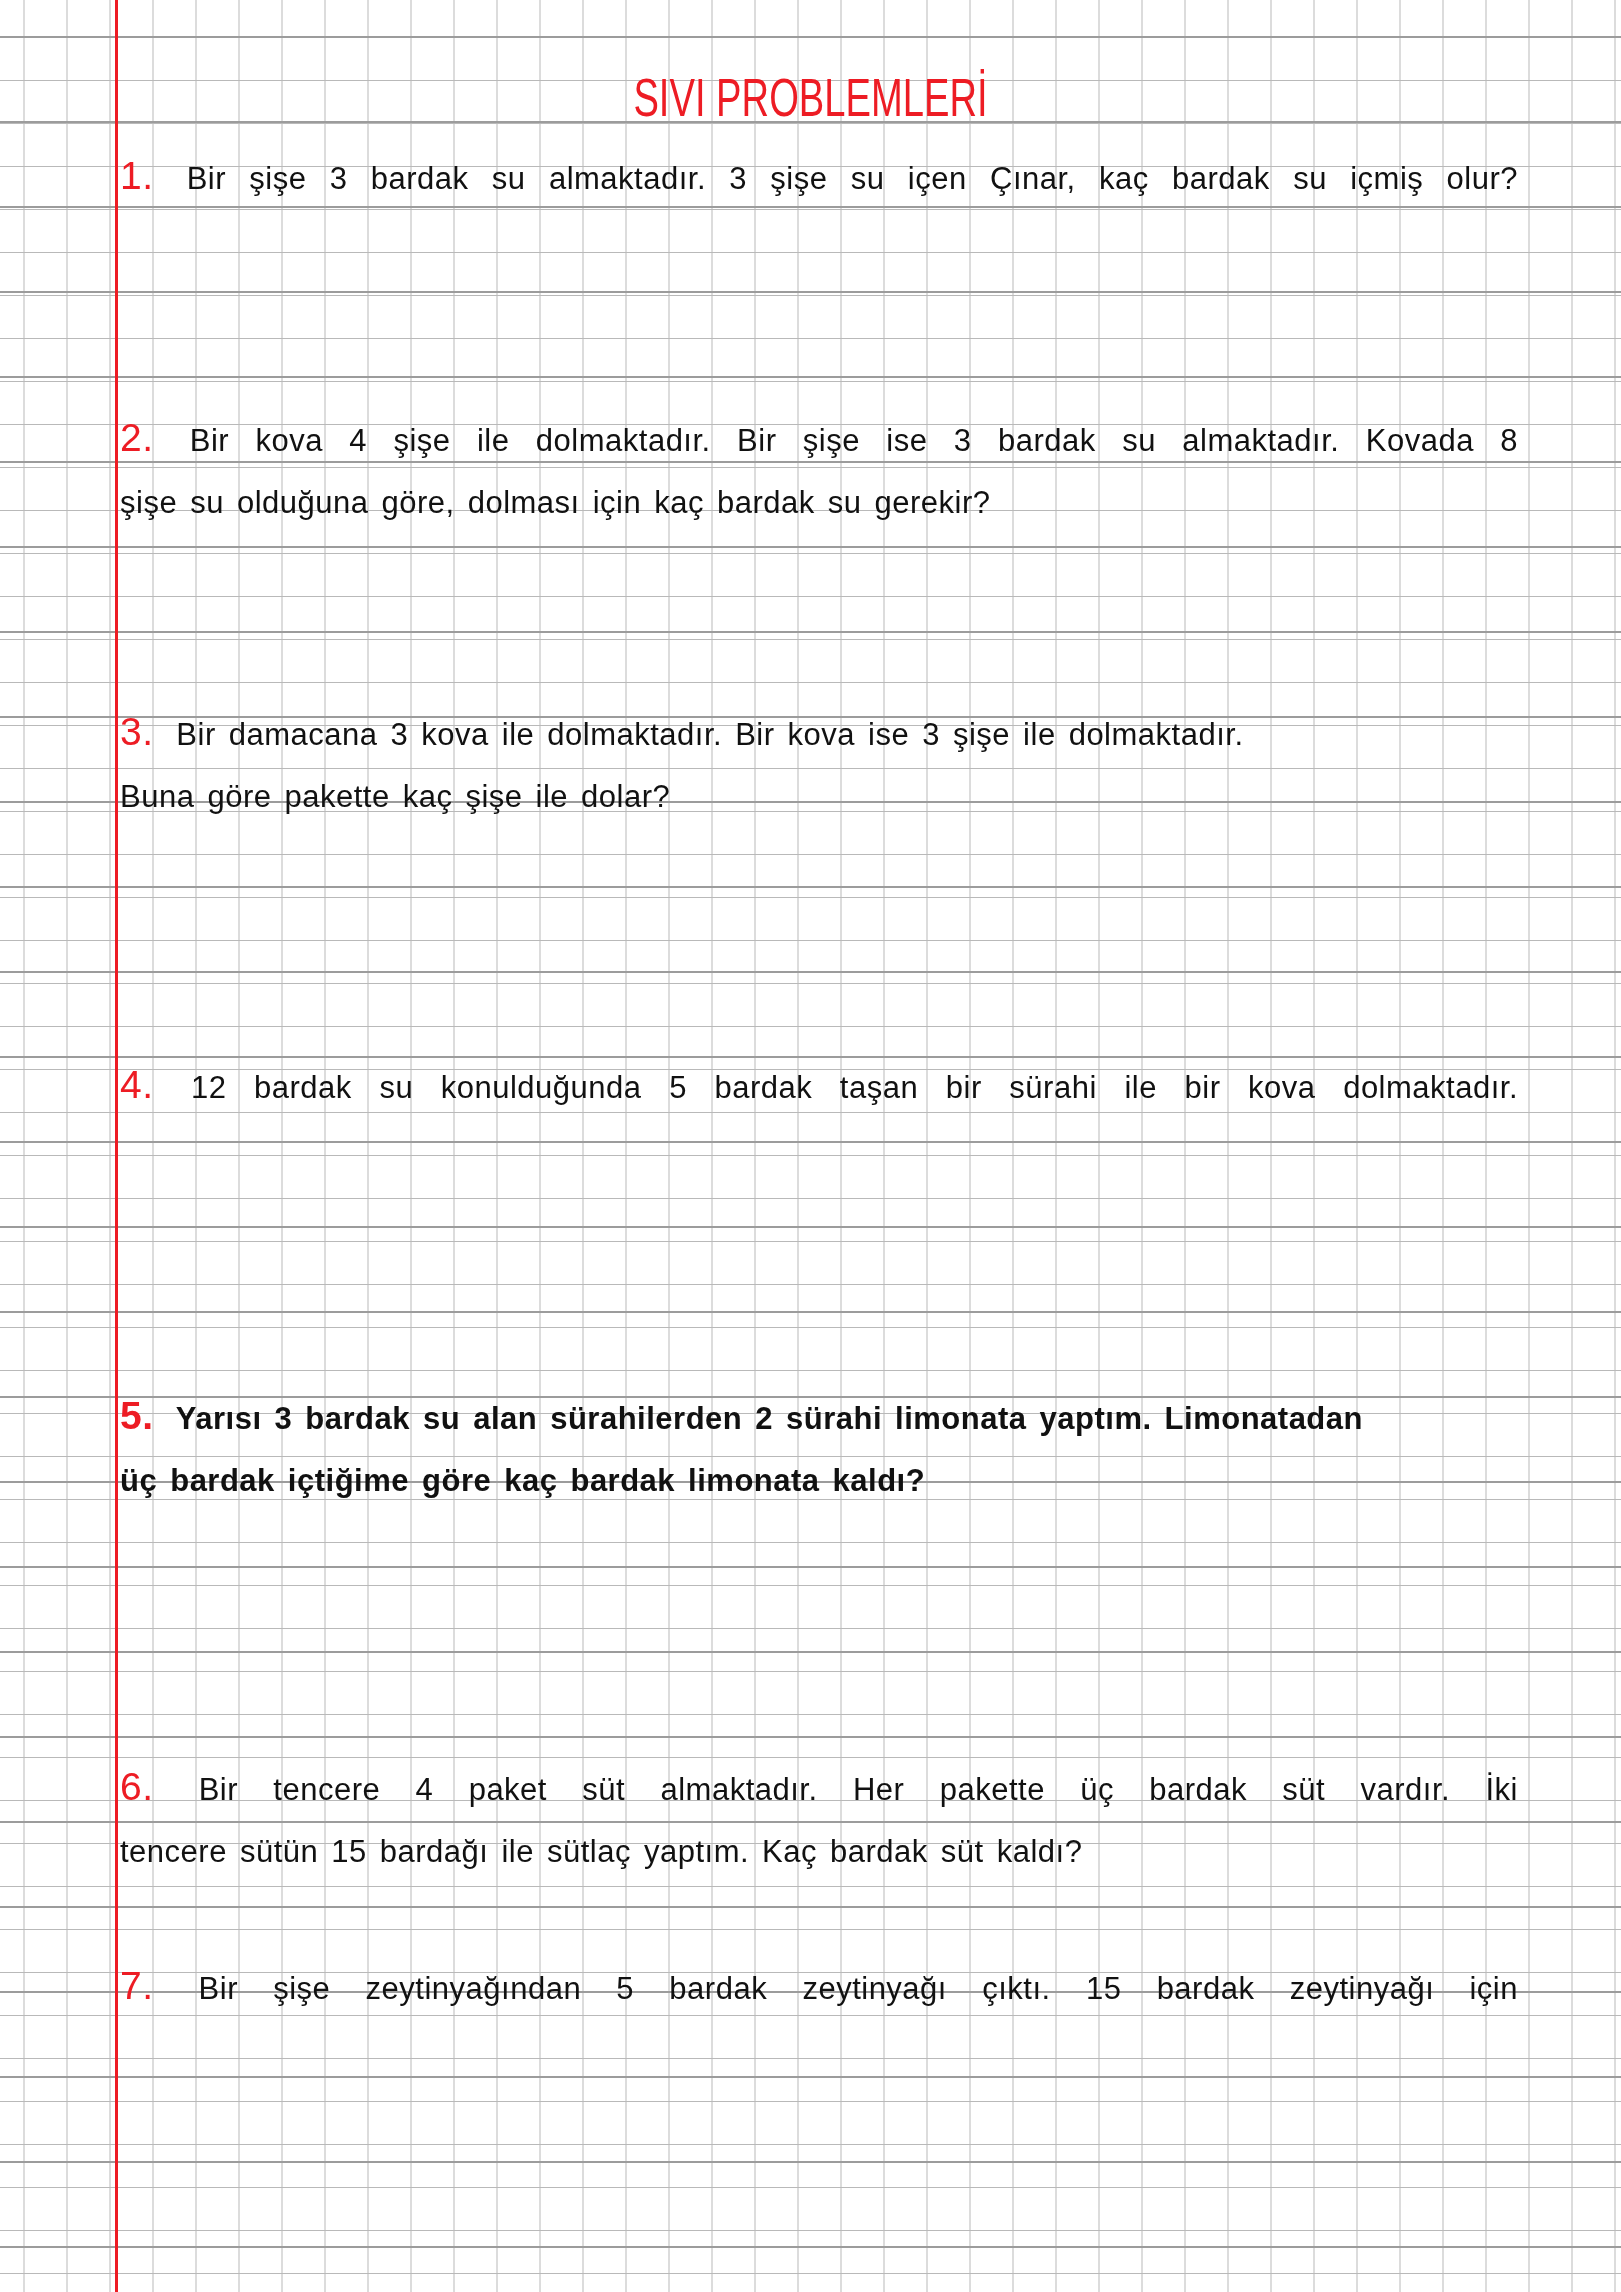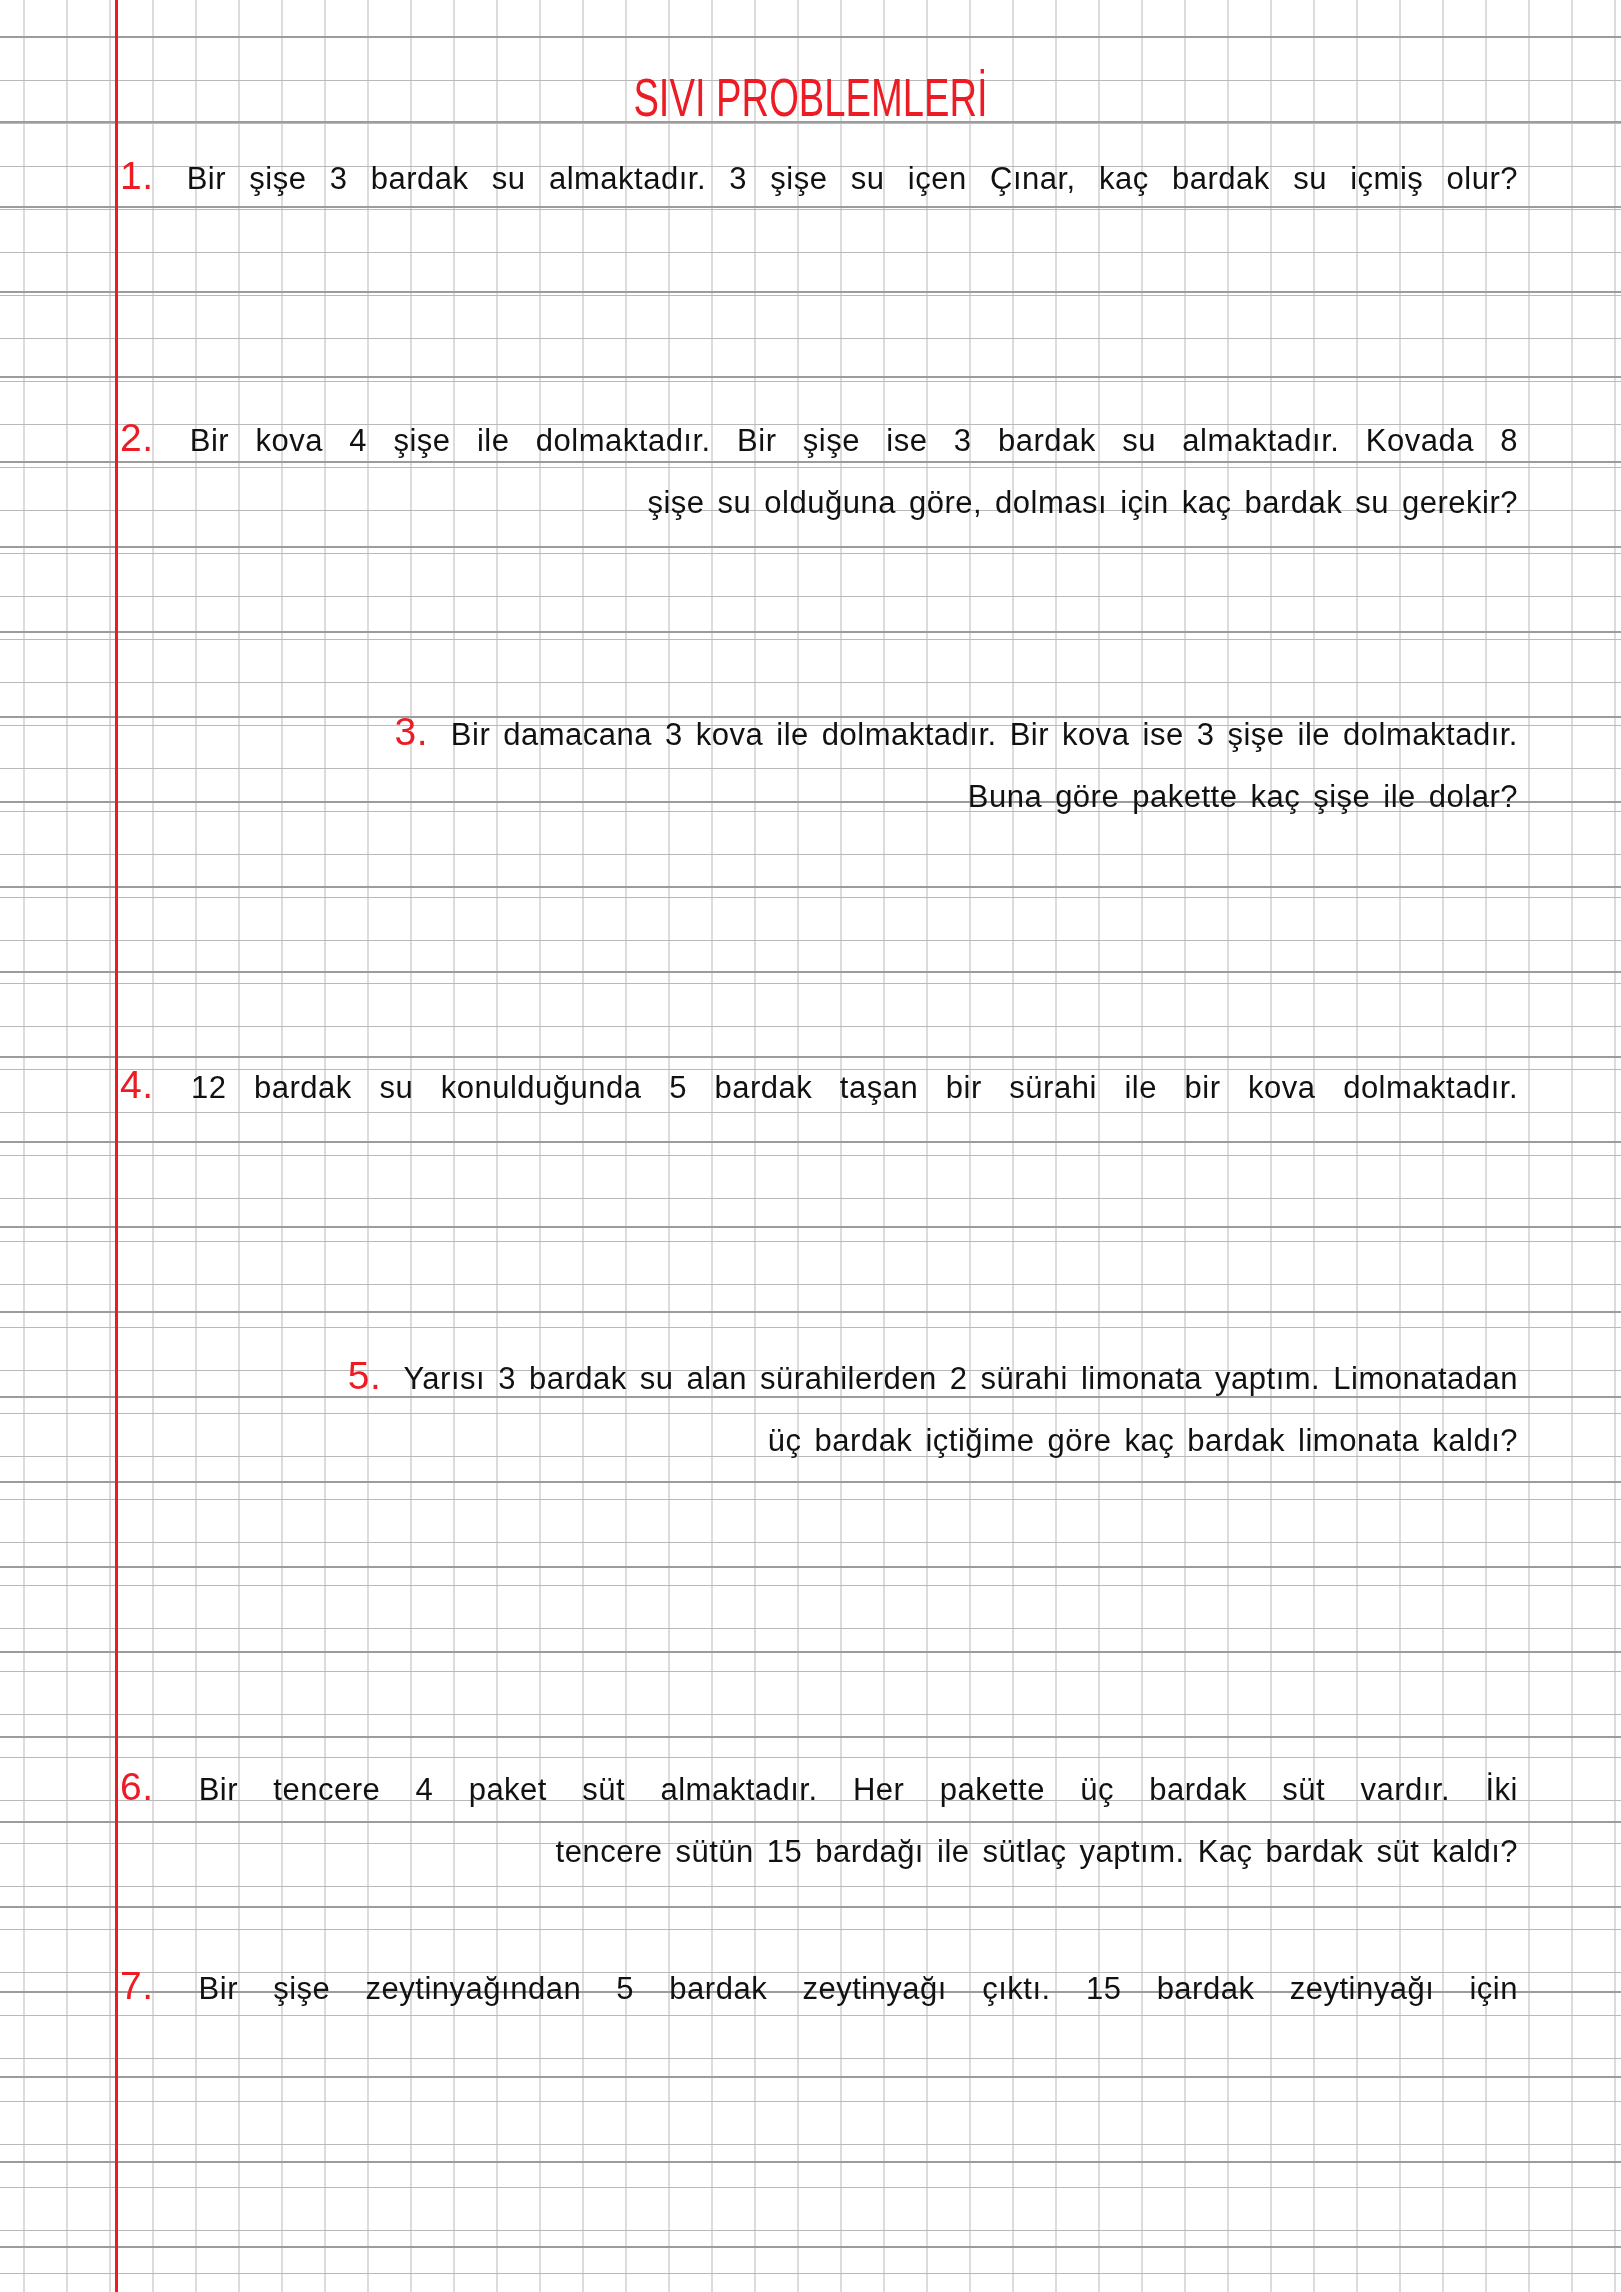--- a/index.html
+++ b/index.html
@@ -57,38 +57,38 @@
   .problem {
     position: absolute;
     left: 120px;
     width: 1398px;
     font-size: 31px;
     line-height: 62px;
     letter-spacing: 0.5px;
     word-spacing: 3.9px;
   }
   .problem .line {
-    text-align: right;
+    text-align: left;
   }
   .problem .line.justify {
     text-align: justify;
     text-align-last: justify;
   }
   .problem .num {
     color: #ed1c24;
     font-size: 39px;
     margin-right: 9.8px;
   }
 
   
   #p1 { top: 145px; }
   #p2 { top: 407px; }
   #p3 { top: 701px; }
   #p4 { top: 1054px; }
-  #p5 { top: 1345px; }
+  #p5 { top: 1385px; font-weight: bold; }
   #p6 { top: 1756px; }
   #p7 { top: 1955px; }
 </style>
 </head>
 <body>
 
 <div class="margin-line"></div>
 
 <h1 class="page-title">SIVI PROBLEMLERİ</h1>
 

